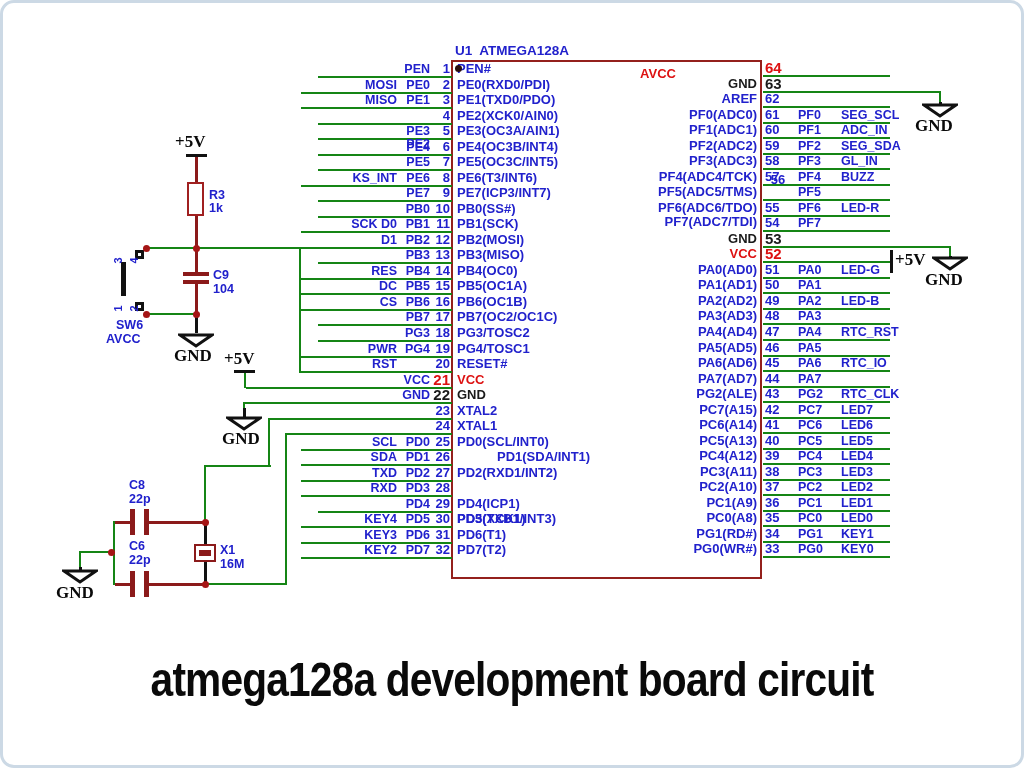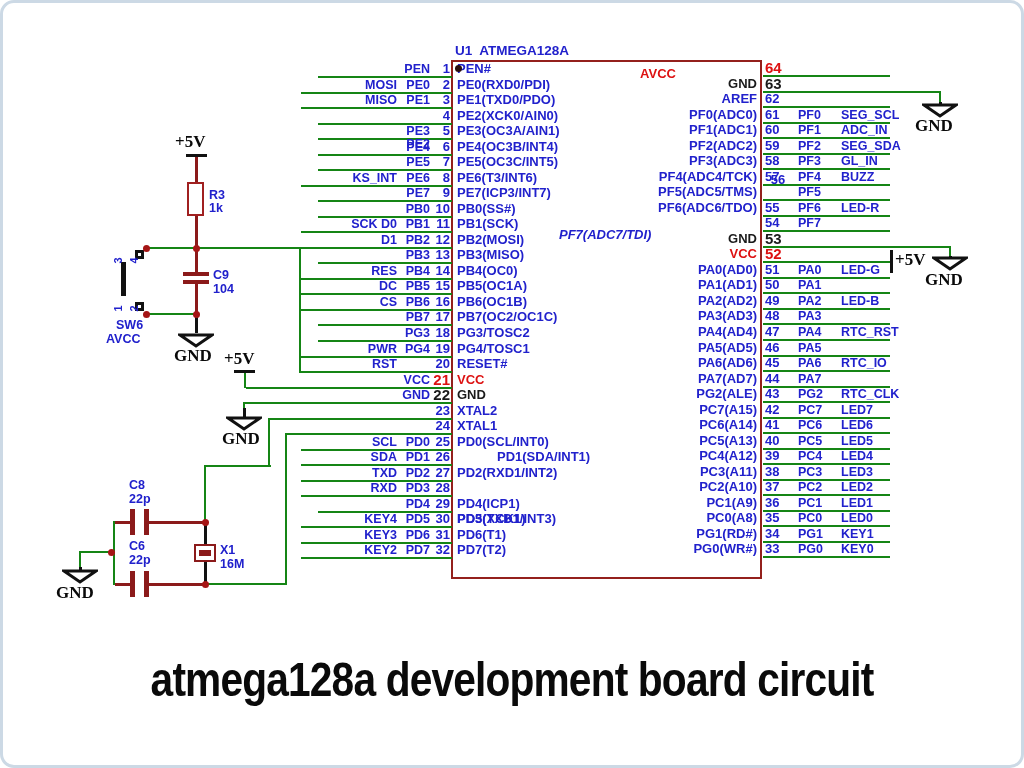--- a/index.html
+++ b/index.html
@@ -197,21 +197,21 @@
       <div class="pt t-inner k-io" style="left: 556px; top: 167px; width: 198px; text-align: right;">PF4(ADC4/TCK)</div>
       <div class="pt t-num k-io" style="left: 762px; top: 170px; width: 26px; text-align: center;">56</div>
       <div class="pt t-port" style="left: 795px; top: 182px; width: 35px;">PF5</div>
       <div class="pt t-inner k-io" style="left: 556px; top: 182px; width: 198px; text-align: right;">PF5(ADC5/TMS)</div>
       <div class="pt t-num k-io" style="left: 762px; top: 198px; width: 26px; text-align: left;">55</div>
       <div class="pt t-port" style="left: 795px; top: 198px; width: 35px;">PF6</div>
       <div class="pt t-ext" style="left: 838px; top: 198px; width: 100px;">LED-R</div>
       <div class="pt t-inner k-io" style="left: 556px; top: 198px; width: 198px; text-align: right;">PF6(ADC6/TDO)</div>
       <div class="pt t-num k-io" style="left: 762px; top: 213px; width: 26px; text-align: left;">54</div>
       <div class="pt t-port" style="left: 795px; top: 213px; width: 35px;">PF7</div>
-      <div class="pt t-inner k-io" style="left: 556px; top: 225px; width: 198px; text-align: left; font-style: italic;">PF7(ADC7/TDI)</div>
+      <div class="pt t-inner k-io" style="left: 556px; top: 212px; width: 198px; text-align: right;">PF7(ADC7/TDI)</div>
       <div class="pt t-num k-gnd" style="left: 762px; top: 229px; width: 26px; text-align: left;">53</div>
       <div class="pt t-inner k-gnd" style="left: 556px; top: 229px; width: 198px; text-align: right;">GND</div>
       <div class="pt t-num k-vcc" style="left: 762px; top: 244px; width: 26px; text-align: left;">52</div>
       <div class="pt t-inner k-vcc" style="left: 556px; top: 244px; width: 198px; text-align: right;">VCC</div>
       <div class="pt t-num k-io" style="left: 762px; top: 260px; width: 26px; text-align: left;">51</div>
       <div class="pt t-port" style="left: 795px; top: 260px; width: 35px;">PA0</div>
       <div class="pt t-ext" style="left: 838px; top: 260px; width: 100px;">LED-G</div>
       <div class="pt t-inner k-io" style="left: 556px; top: 260px; width: 198px; text-align: right;">PA0(AD0)</div>
       <div class="pt t-num k-io" style="left: 762px; top: 275px; width: 26px; text-align: left;">50</div>
       <div class="pt t-port" style="left: 795px; top: 275px; width: 35px;">PA1</div>

